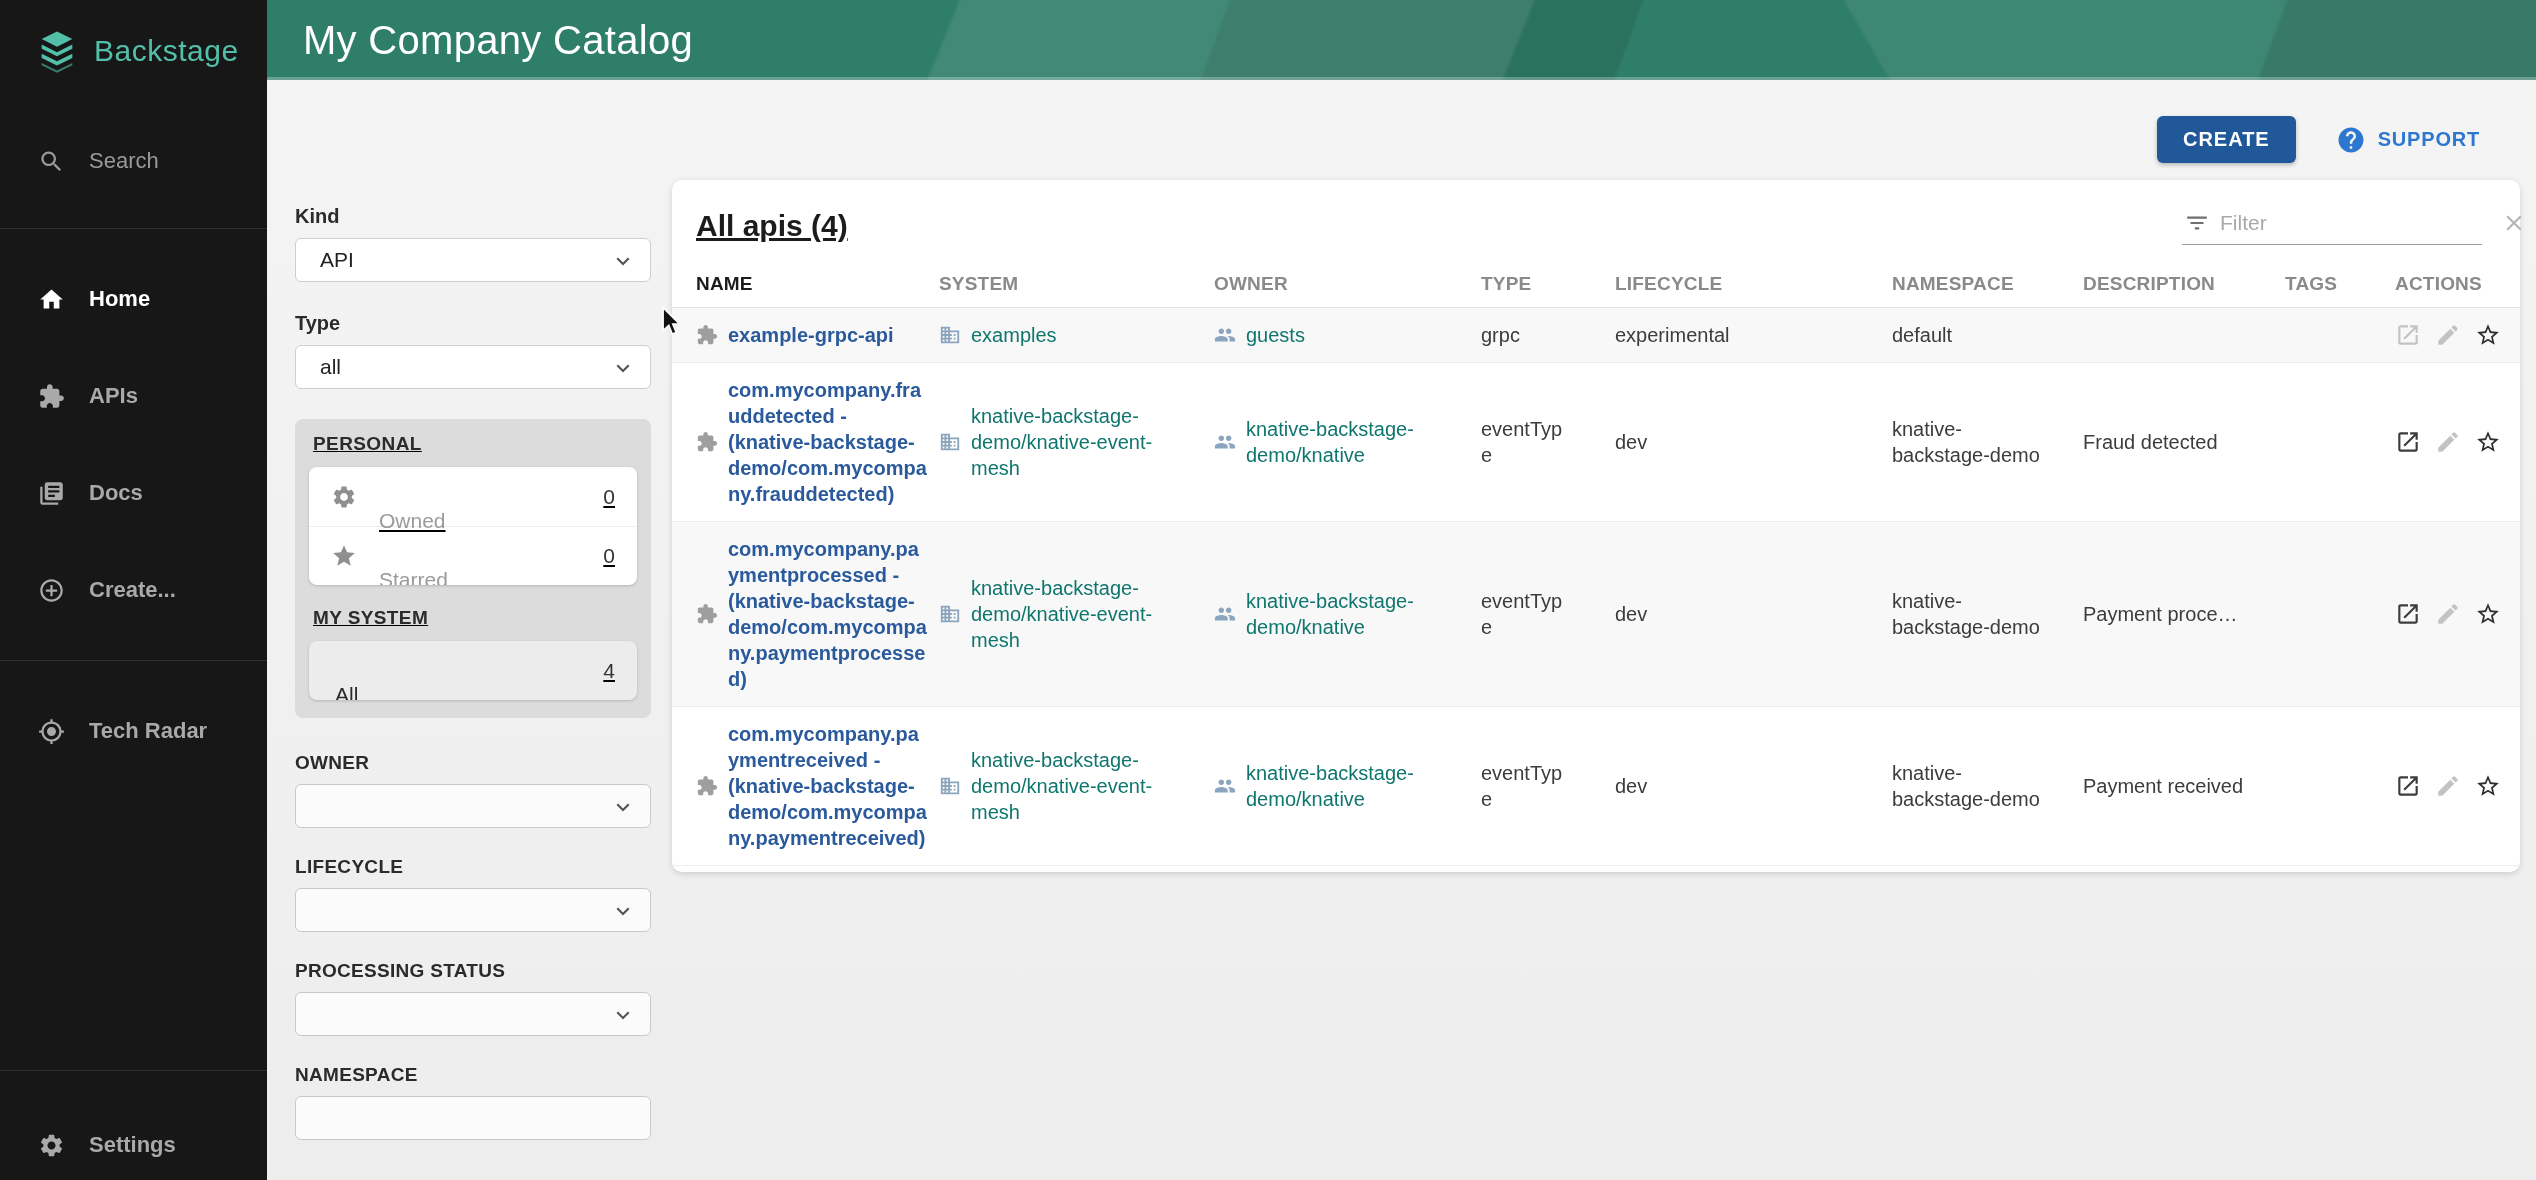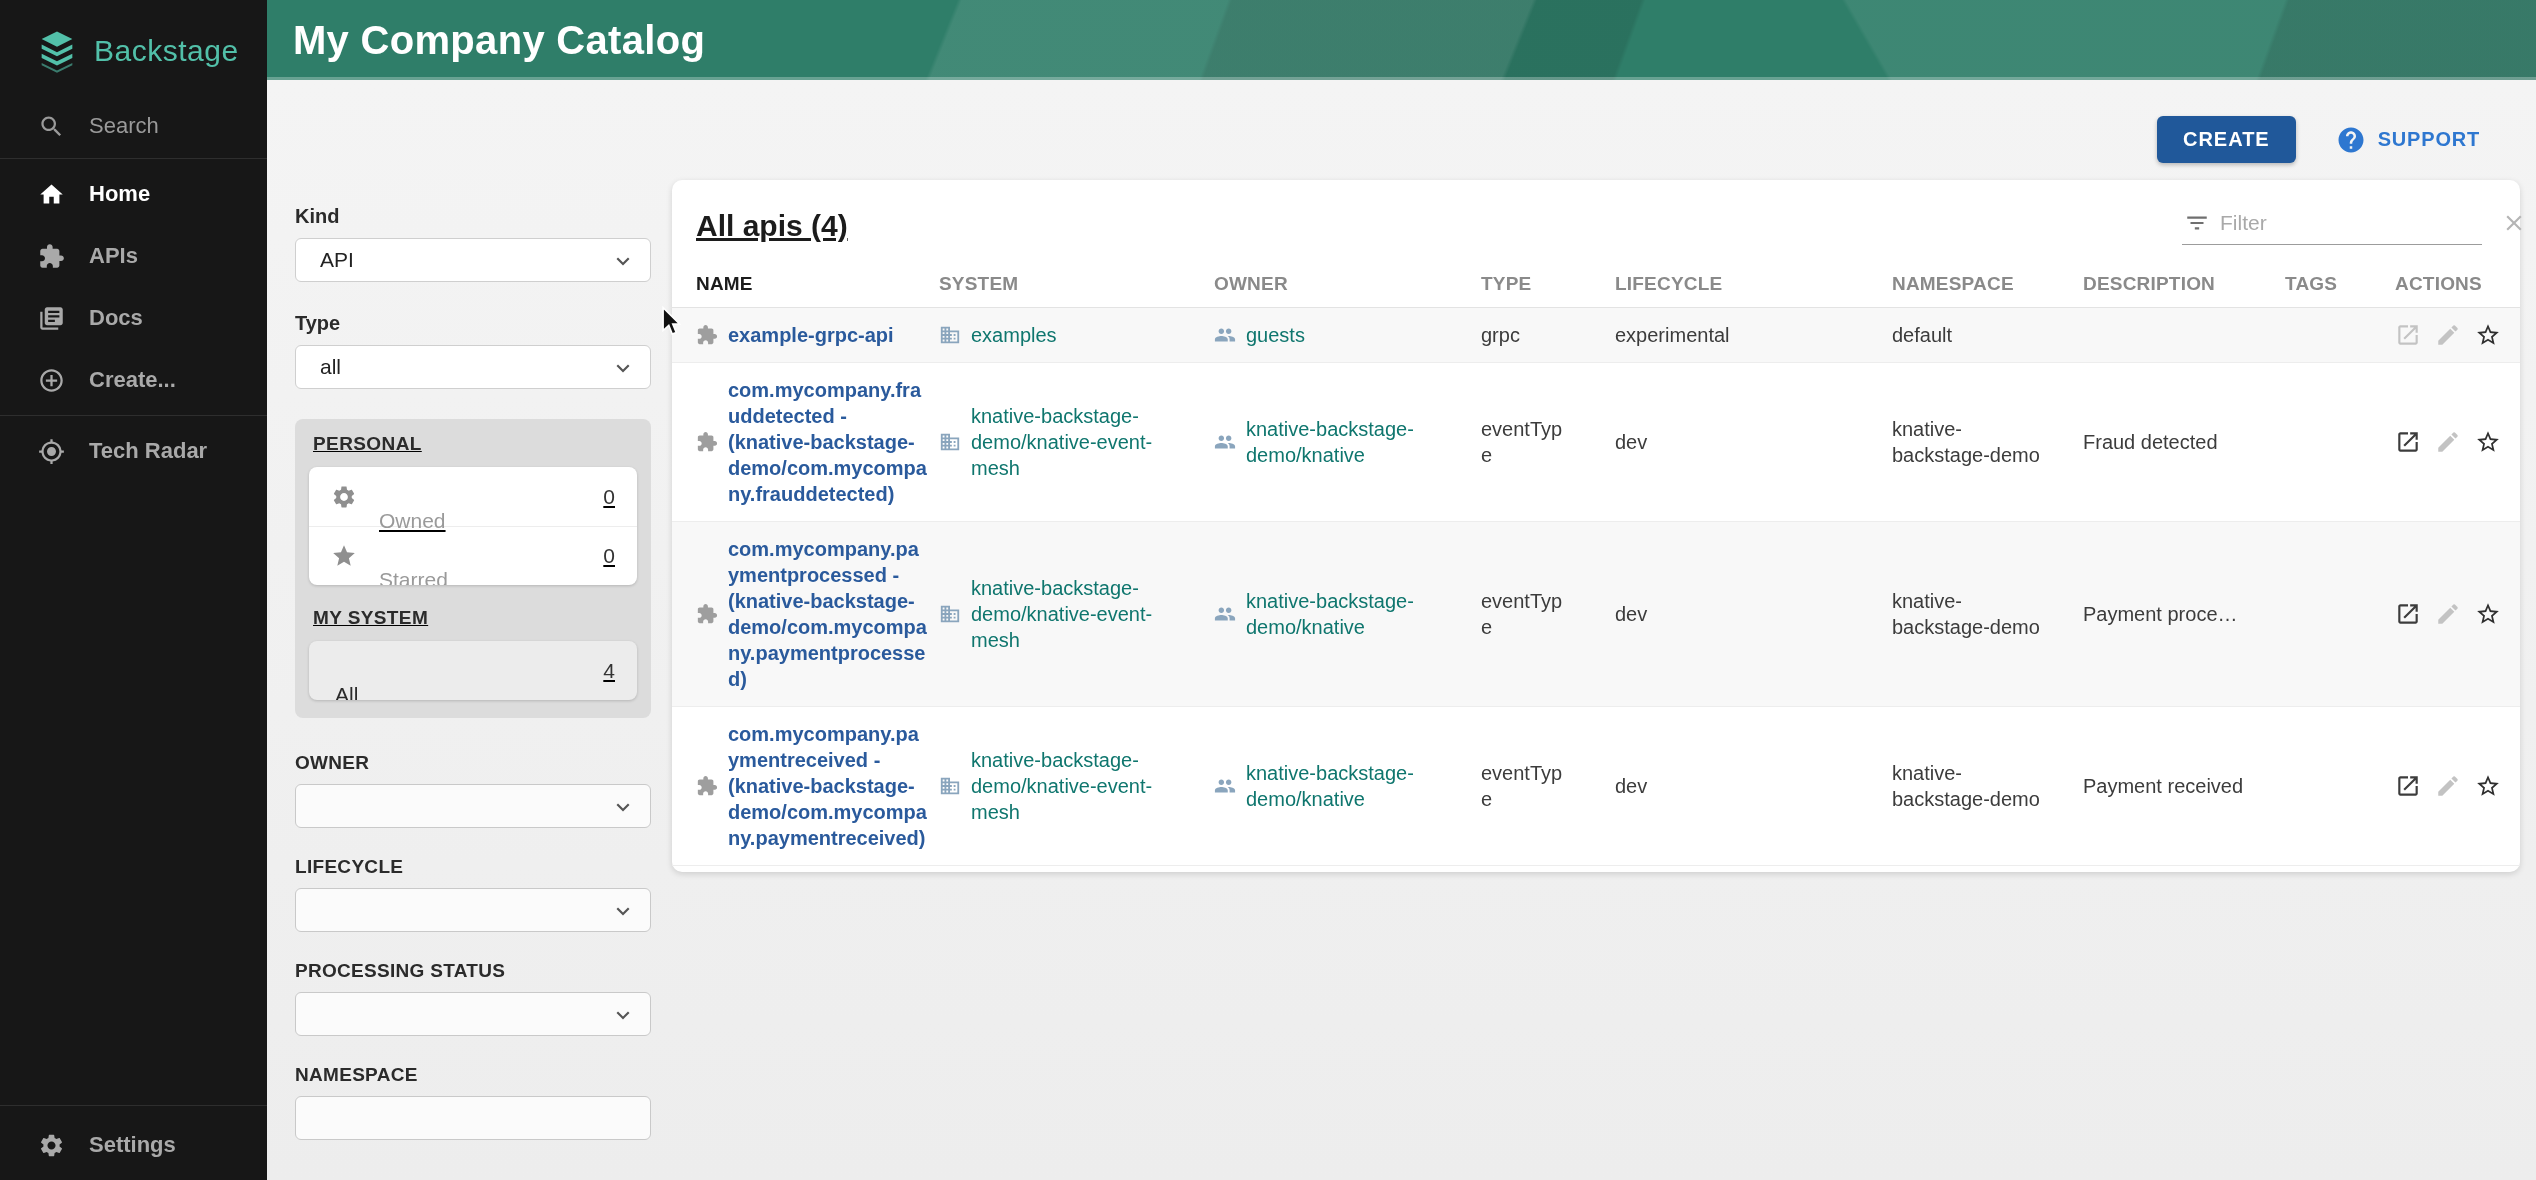--- a/index.html
+++ b/index.html
@@ -1,42 +1,42 @@
 <!DOCTYPE html>
 <html><head>
 <meta charset="utf-8">
 <style>
   * { margin:0; padding:0; box-sizing:border-box; }
   html,body { width:2536px; height:1180px; overflow:hidden; background:#f2f2f2;
     font-family:"Liberation Sans", sans-serif; }
   .app { display:flex; width:2536px; height:1180px; }
 
   
-  .sidebar { width:267px; background:#171717; color:#b5b5b5; display:flex; flex-direction:column; flex-shrink:0; }
+  .sidebar { width:267px; background:#171717; color:#b5b5b5; display:flex; flex-direction:column; flex-shrink:0;gap:35px; }
   .logo-row { display:flex; align-items:center; gap:14px; padding:28px 0 24px 34px; }
   .logo-row svg { width:46px; height:46px; }
   .brand-text { color:#52c0a9; font-size:30px; font-weight:400; letter-spacing:.5px; }
   .side-item { display:flex; align-items:center; gap:24px; padding:0 0 0 38px; height:62px; font-size:22px; font-weight:700; color:#a9a9a9; cursor:pointer; }
   .side-item svg { width:27px; height:27px; flex-shrink:0; fill:currentColor; }
   .side-item.active { color:#ffffff; }
   .side-search { height:56px; font-weight:400; color:#9a9a9a; }
   .side-div { border-top:1px solid #2e2e2e; margin:4px 0; }
   .side-spacer { flex:1; }
 
   
   .main { flex:1; display:flex; flex-direction:column; position:relative; }
   .banner { height:80px; flex-shrink:0; position:relative; overflow:hidden;
     background:
       linear-gradient(112deg, rgba(255,255,255,0) 30%, rgba(255,255,255,.09) 30.2%, rgba(255,255,255,.09) 55%, rgba(255,255,255,0) 55.2%),
       linear-gradient(-70deg, rgba(0,0,0,.10) 12%, rgba(0,0,0,0) 12.2%, rgba(0,0,0,0) 40%, rgba(0,0,0,.10) 40.2%, rgba(0,0,0,.10) 58%, rgba(0,0,0,0) 58.2%),
       linear-gradient(60deg, rgba(255,255,255,0) 70%, rgba(255,255,255,.07) 70.2%),
       #2f7e69;
     box-shadow: inset 0 -3px 0 rgba(255,255,255,.28);
     display:flex; align-items:center; }
-  .banner h1 { color:#ffffff; font-size:40px; font-weight:700; padding-left:26px; letter-spacing:.3px; }
+  .banner h1 { color:#ffffff; font-size:40px; font-weight:400; padding-left:36px; letter-spacing:.3px; }
 
   .content { flex:1; position:relative; background:linear-gradient(#f4f4f4,#ededed); }
 
   
   .toolbar { position:absolute; top:36px; right:56px; display:flex; align-items:center; gap:40px;justify-content:flex-end; }
   .btn-create { background:#20589a; color:#fff; font-size:20px; font-weight:700; letter-spacing:1px;
     border:none; border-radius:6px; padding:12px 26px; cursor:pointer; box-shadow:0 2px 4px rgba(0,0,0,.25); }
   .support { display:flex; align-items:center; gap:12px; color:#2e77d0; font-size:20px; font-weight:700; letter-spacing:.8px; cursor:pointer; }
   .support svg { width:30px; height:30px; fill:#2e77d0; }
 

